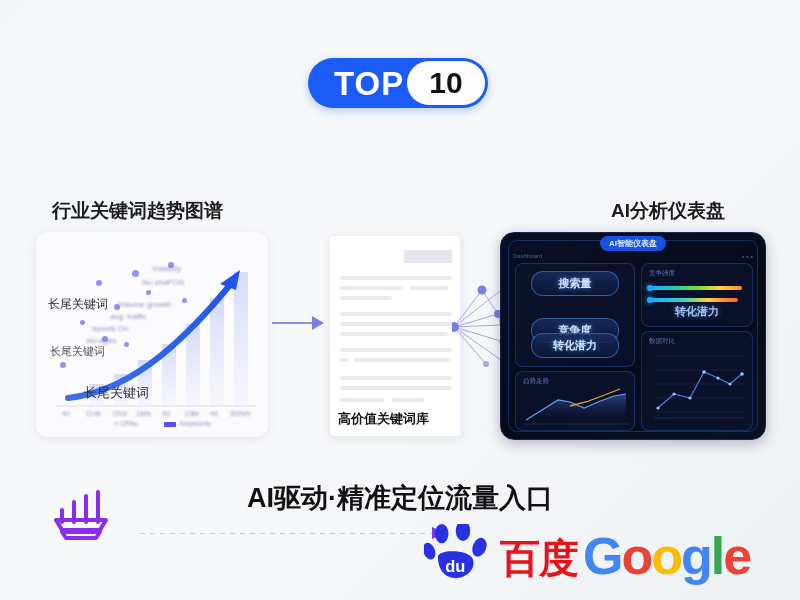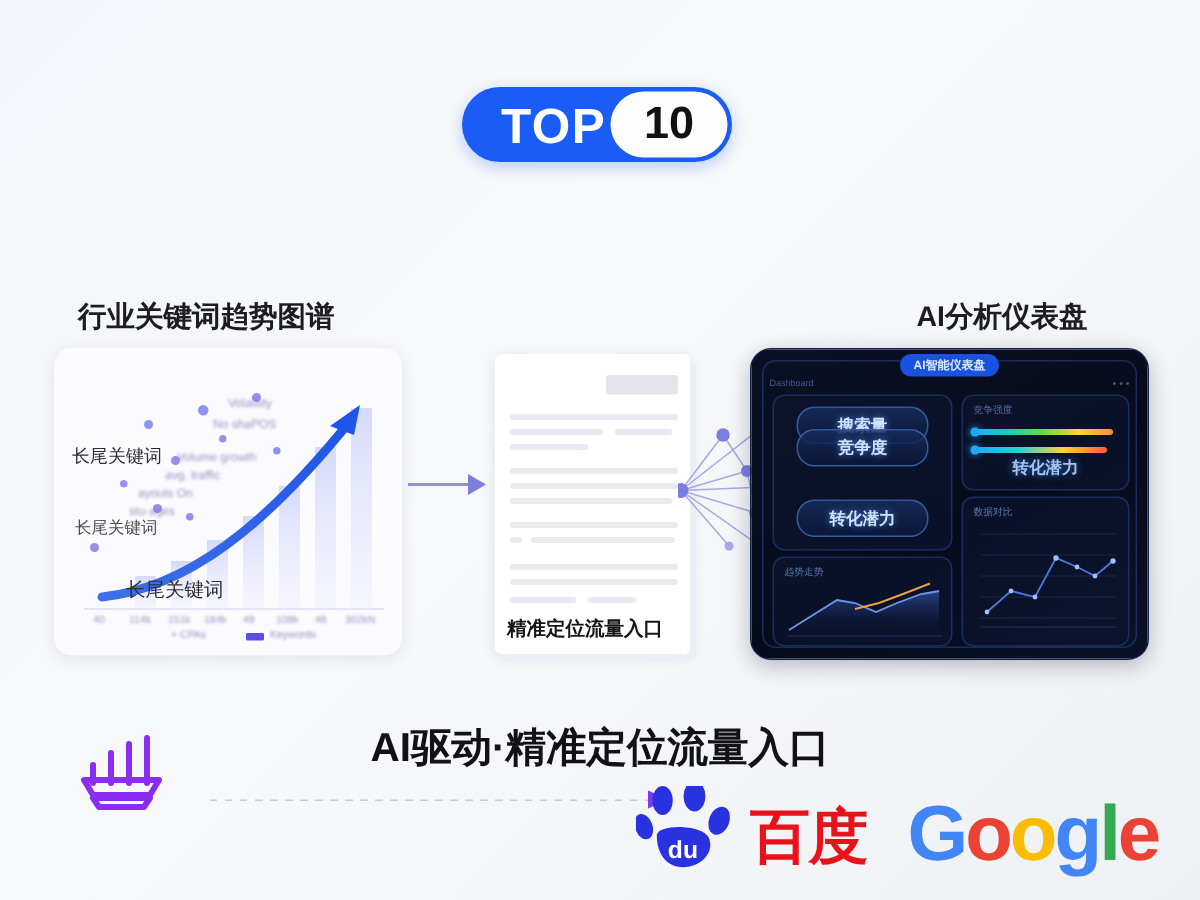--- a/index.html
+++ b/index.html
@@ -103,21 +103,21 @@
 
   .pill{
     position:absolute;left:50%;transform:translateX(-50%);
     width:86px;height:23px;border-radius:12px;
     border:1px solid rgba(80,140,235,.55);
     background:linear-gradient(180deg,rgba(25,45,95,.85),rgba(12,24,56,.85));
     display:flex;align-items:center;justify-content:center;
     color:#cfe2ff;font-size:11px;font-weight:bold;white-space:nowrap;
     text-shadow:0 0 5px rgba(90,160,255,.7);
   }
-  .pill.p1{top:7px;} .pill.p2{top:22px;} .pill.p3{top:69px;}
+  .pill.p1{top:7px;} .pill.p2{top:54px;} .pill.p3{top:69px;}
 
   .panel-cap{position:absolute;left:7px;top:5px;font-size:6.5px;color:#5d77ad;filter:blur(.5px);white-space:nowrap;}
   .gbar{position:absolute;left:8px;height:4px;border-radius:2px;}
   .gbar.g1{top:22px;width:92px;background:linear-gradient(90deg,#1fa7ff,#18d0b6,#6ddd3e,#ffd23d,#ff8a3d);}
   .gbar.g2{top:34px;width:88px;background:linear-gradient(90deg,#1fa7ff,#2ad0d0,#ffd23d,#ff5a3d);}
   .gdot{position:absolute;left:5px;width:6px;height:6px;border-radius:50%;background:#1fa7ff;box-shadow:0 0 5px #1fa7ff;}
   .pot-label{
     position:absolute;left:50%;transform:translateX(-50%);top:40px;
     font-size:11px;font-weight:bold;color:#9fc4f5;white-space:nowrap;
     text-shadow:0 0 6px rgba(80,150,255,.65);filter:blur(.3px);
@@ -134,21 +134,21 @@
     background:repeating-linear-gradient(90deg,#b9bdc9 0 5px,transparent 5px 10px);
     opacity:.75;
   }
   .dash-arrow{position:absolute;left:432px;top:526px;width:16px;height:14px;}
 
   .logos{position:absolute;left:424px;top:516px;width:340px;height:70px;}
   .baidu-word{
     position:absolute;left:76px;top:22px;font-size:40px;font-weight:bold;
     color:#e8131a;letter-spacing:-1px;line-height:1;white-space:nowrap;
   }
-  .google{position:absolute;left:181px;top:14px;font-size:52px;font-weight:bold;letter-spacing:-2px;line-height:1;white-space:nowrap;}
+  .google{position:absolute;left:159px;top:14px;font-size:52px;font-weight:bold;letter-spacing:-2px;line-height:1;white-space:nowrap;}
   .google span{display:inline-block;}
   .g-b{color:#4285f4;} .g-r{color:#ea4335;} .g-y{color:#fbbc05;} .g-g{color:#34a853;}
 </style>
 </head>
 <body>
 
 <div class="stage">
 
   <div class="top-badge">
     <div class="top-word">TOP</div>
@@ -238,21 +238,21 @@
     <div class="docline" style="left:10px;top:76px;width:112px;"></div>
     <div class="docline" style="left:10px;top:86px;width:112px;"></div>
     <div class="docline" style="left:10px;top:96px;width:108px;"></div>
     <div class="docline" style="left:10px;top:112px;width:112px;"></div>
     <div class="docline" style="left:10px;top:122px;width:8px;"></div>
     <div class="docline" style="left:24px;top:122px;width:96px;"></div>
     <div class="docline" style="left:10px;top:140px;width:112px;"></div>
     <div class="docline" style="left:10px;top:150px;width:112px;"></div>
     <div class="docline" style="left:10px;top:162px;width:44px;"></div>
     <div class="docline" style="left:62px;top:162px;width:32px;"></div>
-    <div class="doc-caption">精准定位流量入口</div>
+    <div class="doc-caption">高价值关键词库</div>
   </div>
 
   <svg class="net" viewBox="0 0 80 110">
     <g stroke="#9a9ce0" stroke-width="1" fill="none" opacity=".85">
       <line x1="2" y1="55" x2="30" y2="18"></line>
       <line x1="2" y1="55" x2="62" y2="8"></line>
       <line x1="2" y1="55" x2="46" y2="42"></line>
       <line x1="2" y1="55" x2="72" y2="52"></line>
       <line x1="2" y1="55" x2="52" y2="70"></line>
       <line x1="2" y1="55" x2="34" y2="92"></line>

